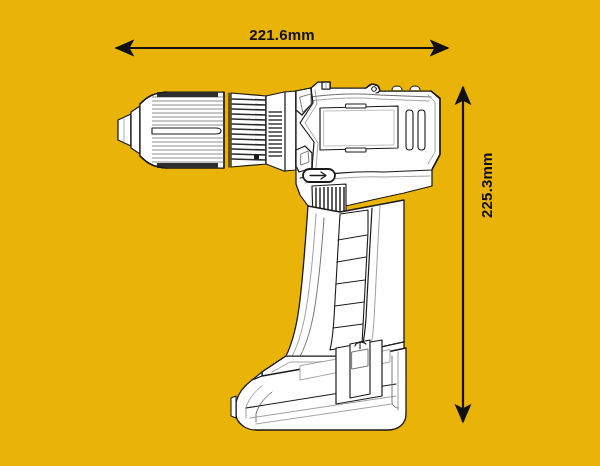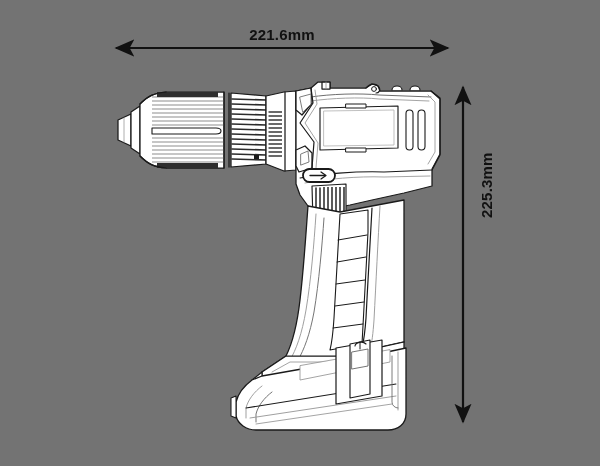--- a/index.html
+++ b/index.html
@@ -10,21 +10,21 @@
   body {
     width: 600px;
     height: 466px;
     overflow: hidden;
     font-family: "Liberation Sans", sans-serif;
   }
   #canvas {
     position: relative;
     width: 600px;
     height: 466px;
-    background: #737373;
+    background: #eab308;
   }
   #drawing {
     position: absolute;
     top: 0;
     left: 0;
     width: 600px;
     height: 466px;
     display: block;
   }
   .dim-label {

